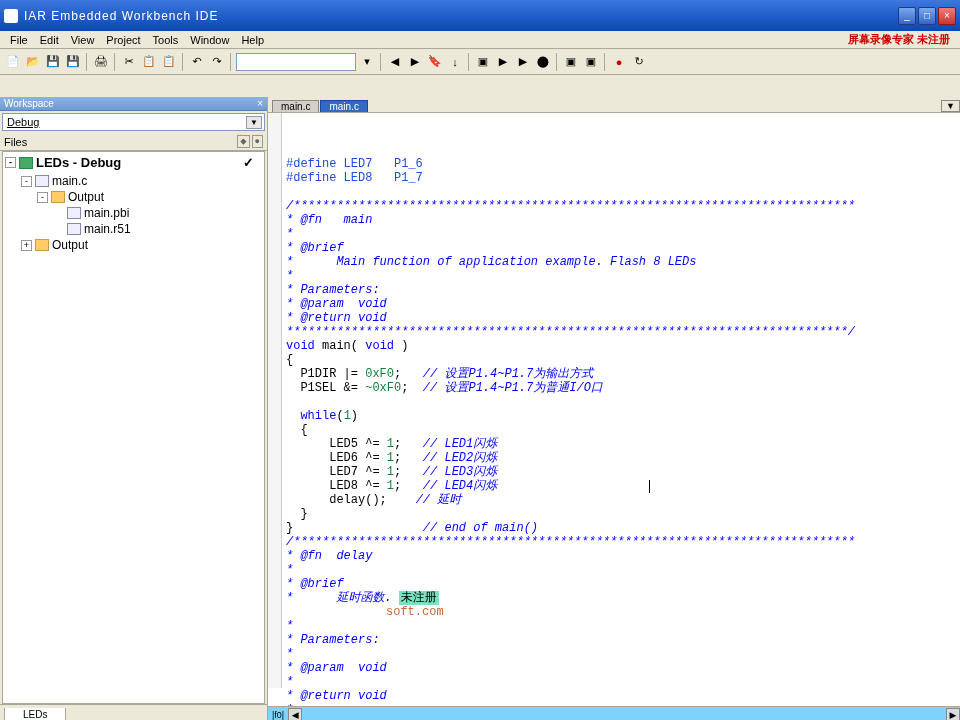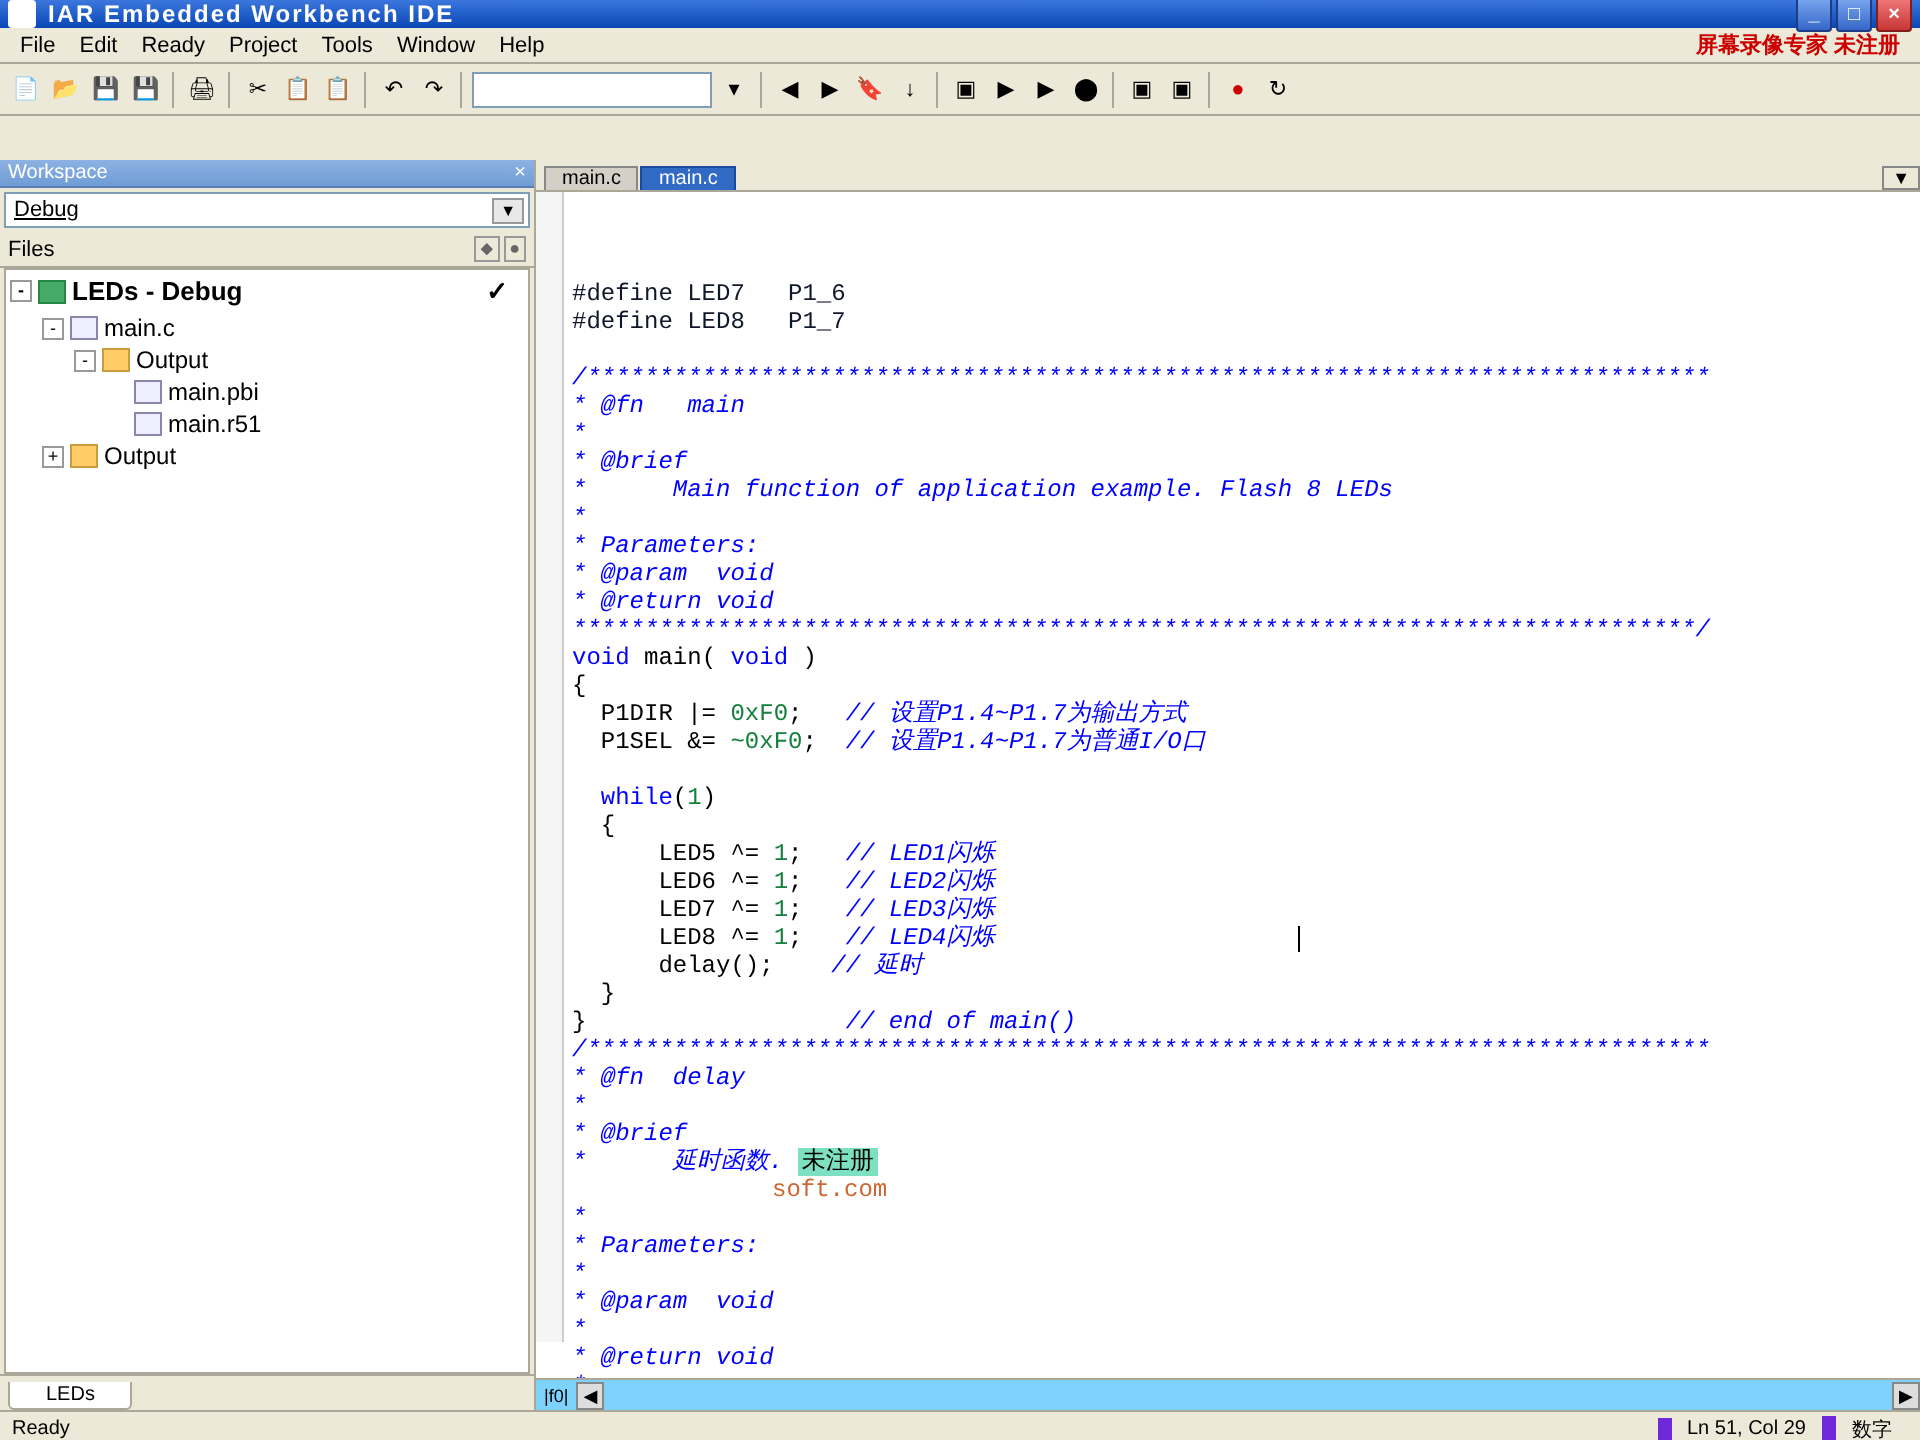--- a/index.html
+++ b/index.html
@@ -1,17 +1,17 @@
 <!DOCTYPE html>
 <html><head>
 <meta charset="utf-8">
 <style>
 * { margin: 0; padding: 0; box-sizing: border-box; }
 body { font-family: "Tahoma", sans-serif; font-size: 11px; background: #ece9d8; width: 960px; height: 720px; overflow: hidden; position: relative; }
-.titlebar { background: linear-gradient(to bottom, #3b77dd, #0a47b5); height: 14px; display: flex; align-items: center; padding: 0 4px; color: white; font-size: 12px; font-weight: bold; }
+.titlebar { background: linear-gradient(to bottom, #3b77dd, #0a47b5); height: 31px; display: flex; align-items: center; padding: 0 4px; color: white; font-size: 12px; font-weight: normal; }
 .titlebar-icon { width: 14px; height: 14px; background: #fff; margin-right: 6px; border-radius: 2px; }
 .titlebar-title { flex: 1; letter-spacing: 1px; }
 .win-btns { display: flex; gap: 2px; }
 .win-btn { width: 18px; height: 18px; background: linear-gradient(to bottom,#7ba8f0,#3566c8); border: 1px solid #1c3d85; border-radius: 2px; color: white; font-size: 10px; display: flex; align-items: center; justify-content: center; cursor: pointer; }
 .win-btn.close { background: linear-gradient(to bottom,#f07b7b,#c83535); border-color: #851c1c; }
 .menubar { height: 18px; background: #ece9d8; display: flex; align-items: center; padding: 0 4px; font-size: 11px; border-bottom: 1px solid #aca899; }
 .menubar span { padding: 0 6px; cursor: pointer; }
 .menu-right { margin-left: auto; color: #c00; font-weight: bold; padding-right: 8px; }
 .toolbar { height: 26px; background: #ece9d8; border-bottom: 1px solid #aca899; display: flex; align-items: center; padding: 0 4px; gap: 2px; }
 .tb-btn { width: 18px; height: 18px; border: 1px solid transparent; display: flex; align-items: center; justify-content: center; cursor: pointer; font-size: 11px; }
@@ -41,21 +41,21 @@
 .ws-tab { border: 1px solid #aca899; border-top: none; padding: 1px 18px; font-size: 10px; background: white; border-radius: 0 0 3px 3px; }
 .editor-panel { flex: 1; display: flex; flex-direction: column; background: white; position: relative; }
 .ed-tabs { height: 16px; background: #ece9d8; border-bottom: 1px solid #aca899; display: flex; align-items: flex-end; padding-left: 4px; }
 .ed-tab { border: 1px solid #888; border-bottom: none; padding: 0 8px; font-size: 10px; background: #d4d0c8; margin-right: 1px; cursor: pointer; }
 .ed-tab.active { background: #316ac5; color: white; border-color: #1a4a9e; }
 .ed-tab-dd { margin-left: auto; padding: 0 4px; font-size: 9px; border: 1px solid #888; cursor: pointer; }
 .code-area { flex: 1; overflow: auto; font-family: "Courier New", monospace; font-size: 12px; line-height: 14px; padding: 2px 0 2px 4px; white-space: pre; position: relative; }
 .gutter { position: absolute; left: 0; top: 0; bottom: 18px; width: 14px; background: #f5f5f5; border-right: 1px solid #ccc; }
 .code-area .ln { position: relative; padding-left: 14px; }
 .kw { color: #0000ff; }
-.pp { color: #0f172a; }
+.pp { color: #1d4ed8; }
 .cm { color: #0000ff; font-style: italic; }
 .num { color: #15803d; }
 .hl { background: #7de0c0; padding: 0 2px; }
 .hl2 { color: #c63; }
 .cursor-caret { display: inline-block; width: 1px; height: 13px; background: black; vertical-align: text-bottom; }
 .ed-hscroll { height: 16px; background: #7dd3fc; border-top: 1px solid #aca899; display: flex; align-items: center; font-size: 9px; }
 .ed-hscroll-btn { width: 14px; height: 14px; border: 1px solid #888; background: #ddd; display: flex; align-items: center; justify-content: center; cursor: pointer; }
 .statusbar { height: 18px; background: #ece9d8; border-top: 1px solid #aca899; display: flex; align-items: center; font-size: 10px; padding: 0 6px; }
 .status-cell { padding: 0 8px; border-left: 7px solid #6d28d9; }
 .status-ready { flex: 1; }
@@ -70,21 +70,21 @@
   <div class="win-btns">
     <div class="win-btn">_</div>
     <div class="win-btn">□</div>
     <div class="win-btn close">×</div>
   </div>
 </div>
 
 <div class="menubar">
   <span>File</span>
   <span>Edit</span>
-  <span>Ready</span>
+  <span>View</span>
   <span>Project</span>
   <span>Tools</span>
   <span>Window</span>
   <span>Help</span>
   <span class="menu-right">屏幕录像专家 未注册</span>
 </div>
 
 <div class="toolbar">
   <div class="tb-btn">📄</div>
   <div class="tb-btn">📂</div>

